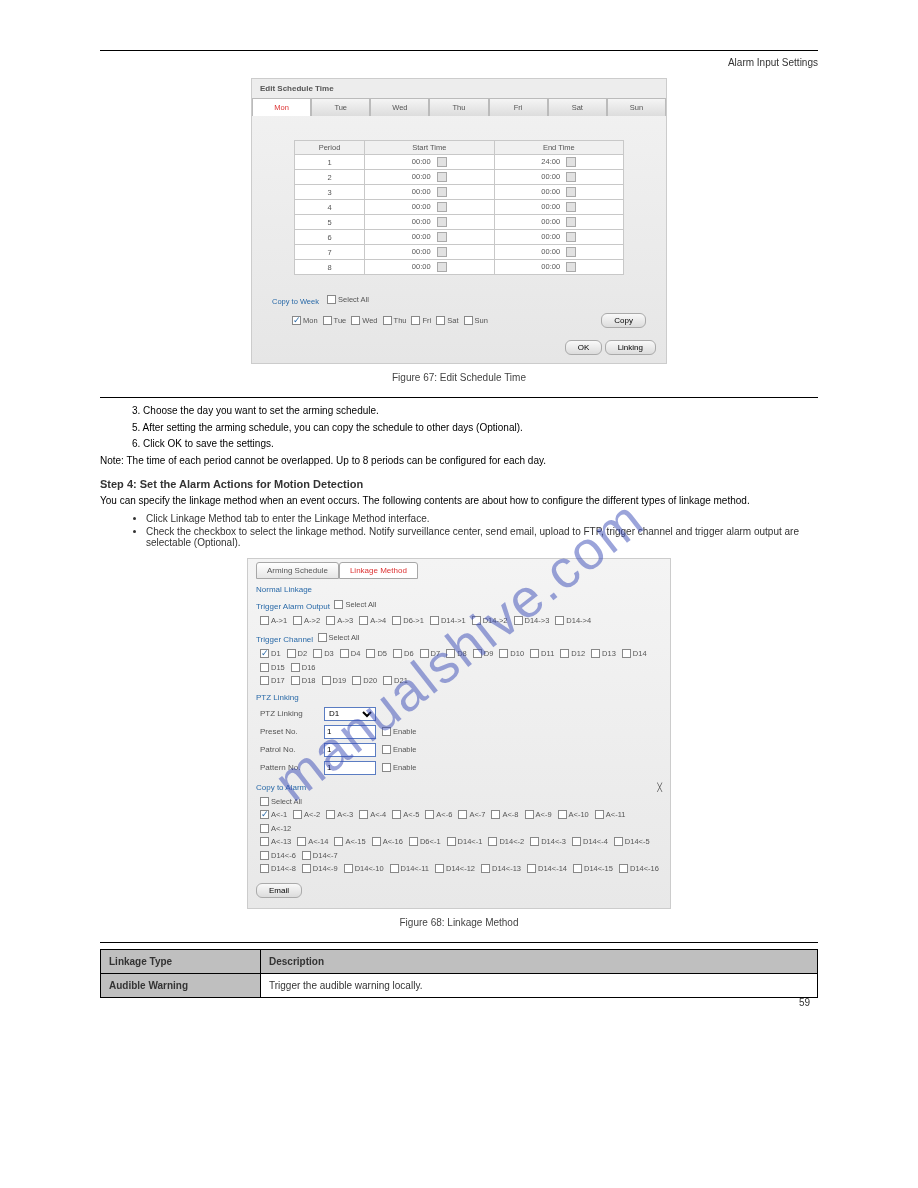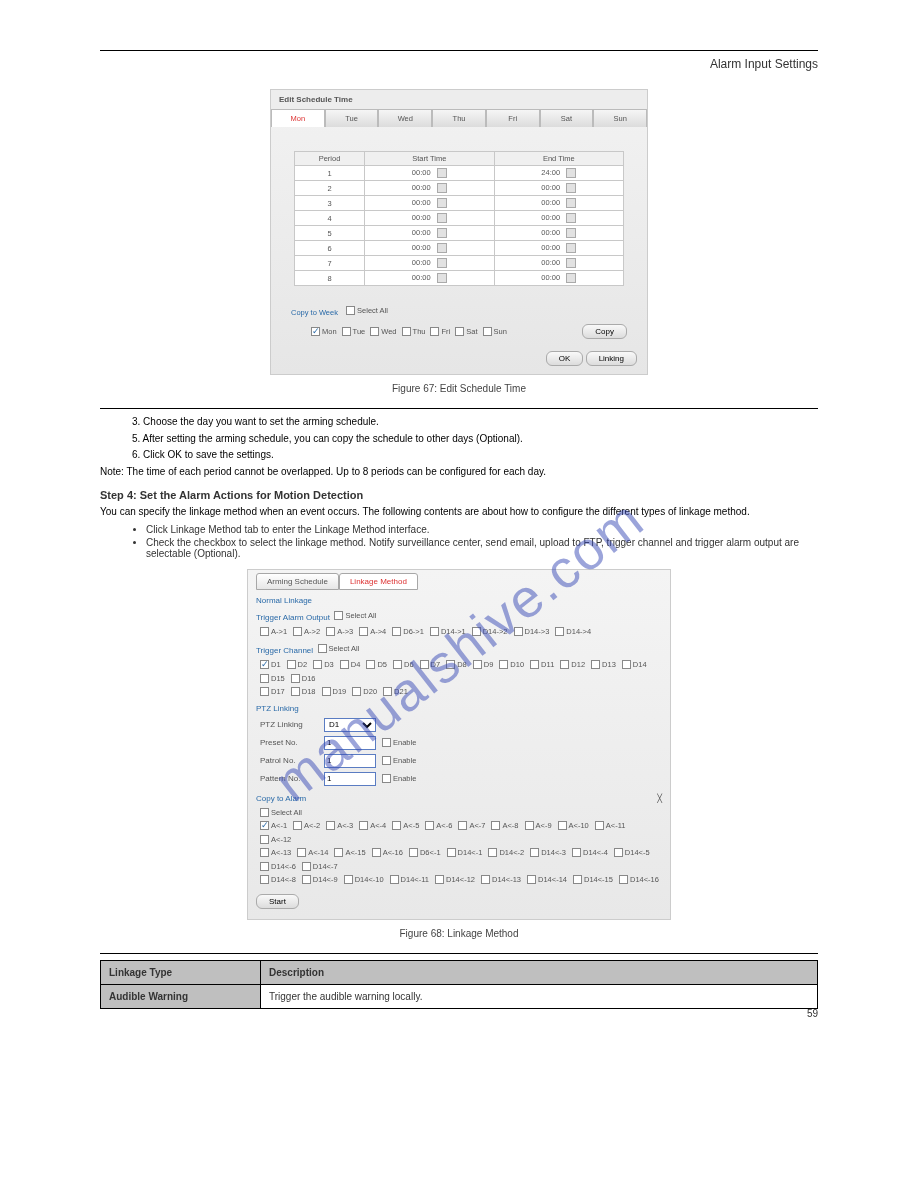--- a/index.html
+++ b/index.html
@@ -12,29 +12,29 @@
     color: #333;
   }
   .page {
     width: 918px;
     margin: 0 auto;
     padding: 50px 100px 40px 100px;
     position: relative;
   }
   .page-header {
     border-top: 1px solid #000;
-    margin-bottom: 18px;
+    margin-bottom: 10px;
     padding-top: 6px;
     text-align: right;
-    font-size: 12px;
+    font-size: 10px;
   }
   .page-number {
     position: absolute;
     bottom: 30px;
-    right: 100px;
+    right: 108px;
     font-size: 10px;
   }
   hr.section-rule {
     border: none;
     border-top: 1px solid #000;
     margin: 14px 0 6px 0;
   }
 
   
   .watermark {
@@ -47,21 +47,21 @@
     color: #3a4cb7;
     opacity: 0.5;
     pointer-events: none;
     white-space: nowrap;
     z-index: 5;
     letter-spacing: 2px;
   }
 
   
   .panel1 {
-    width: 378px;
+    width: 416px;
     margin: 0 auto;
     border: 1px solid #ccc;
     background: linear-gradient(#f2f2f2,#e6e6e6);
     font-size: 8px;
     color: #555;
   }
   .panel1 .titlebar {
     font-weight: bold;
     padding: 5px 8px;
     font-size: 8px;
@@ -706,21 +706,21 @@
           <span class="smallcheck"></span>
           <span>D14&lt;-15</span>
         </span>
         <span class="cklabel">
           <span class="smallcheck"></span>
           <span>D14&lt;-16</span>
         </span>
       </div>
 
     <div style="margin-top:8px">
-      <button>Start</button>
+      <button>Email</button>
     </div>
   </div>
 
   <div class="caption">Figure 68: Linkage Method</div>
 
   <hr class="section-rule">
 
   <table class="desc">
     <tbody>
         <tr>

